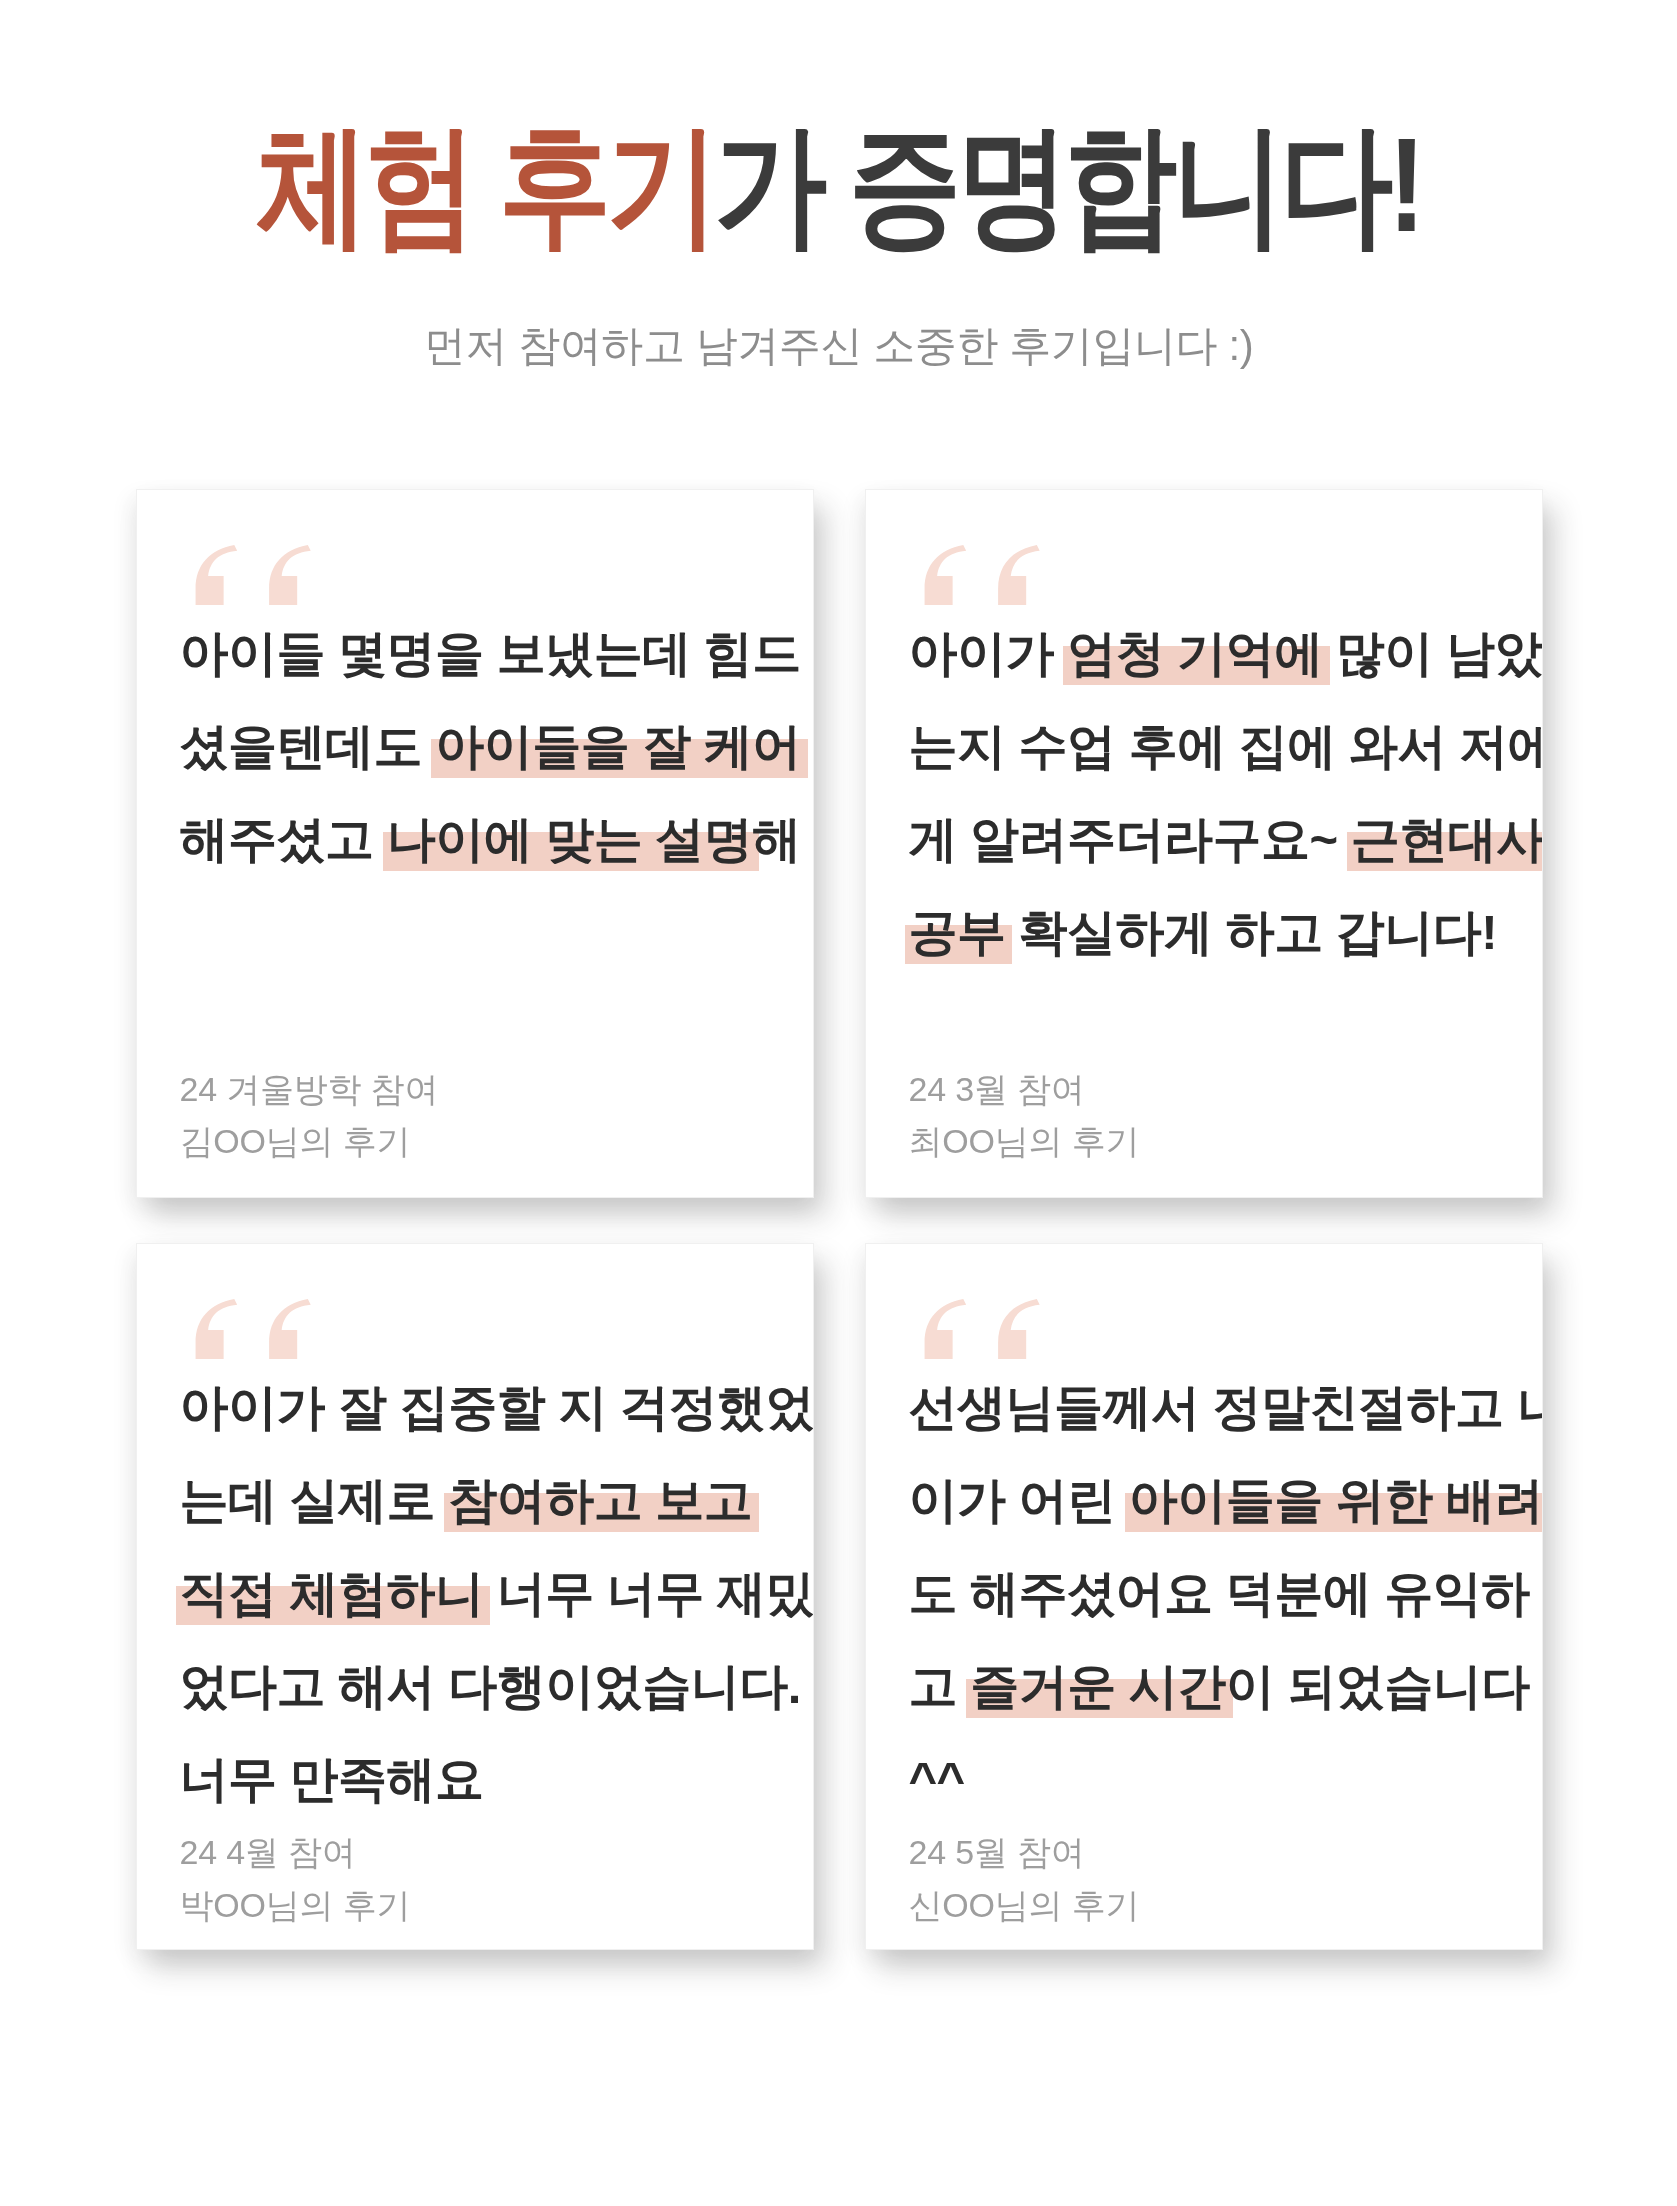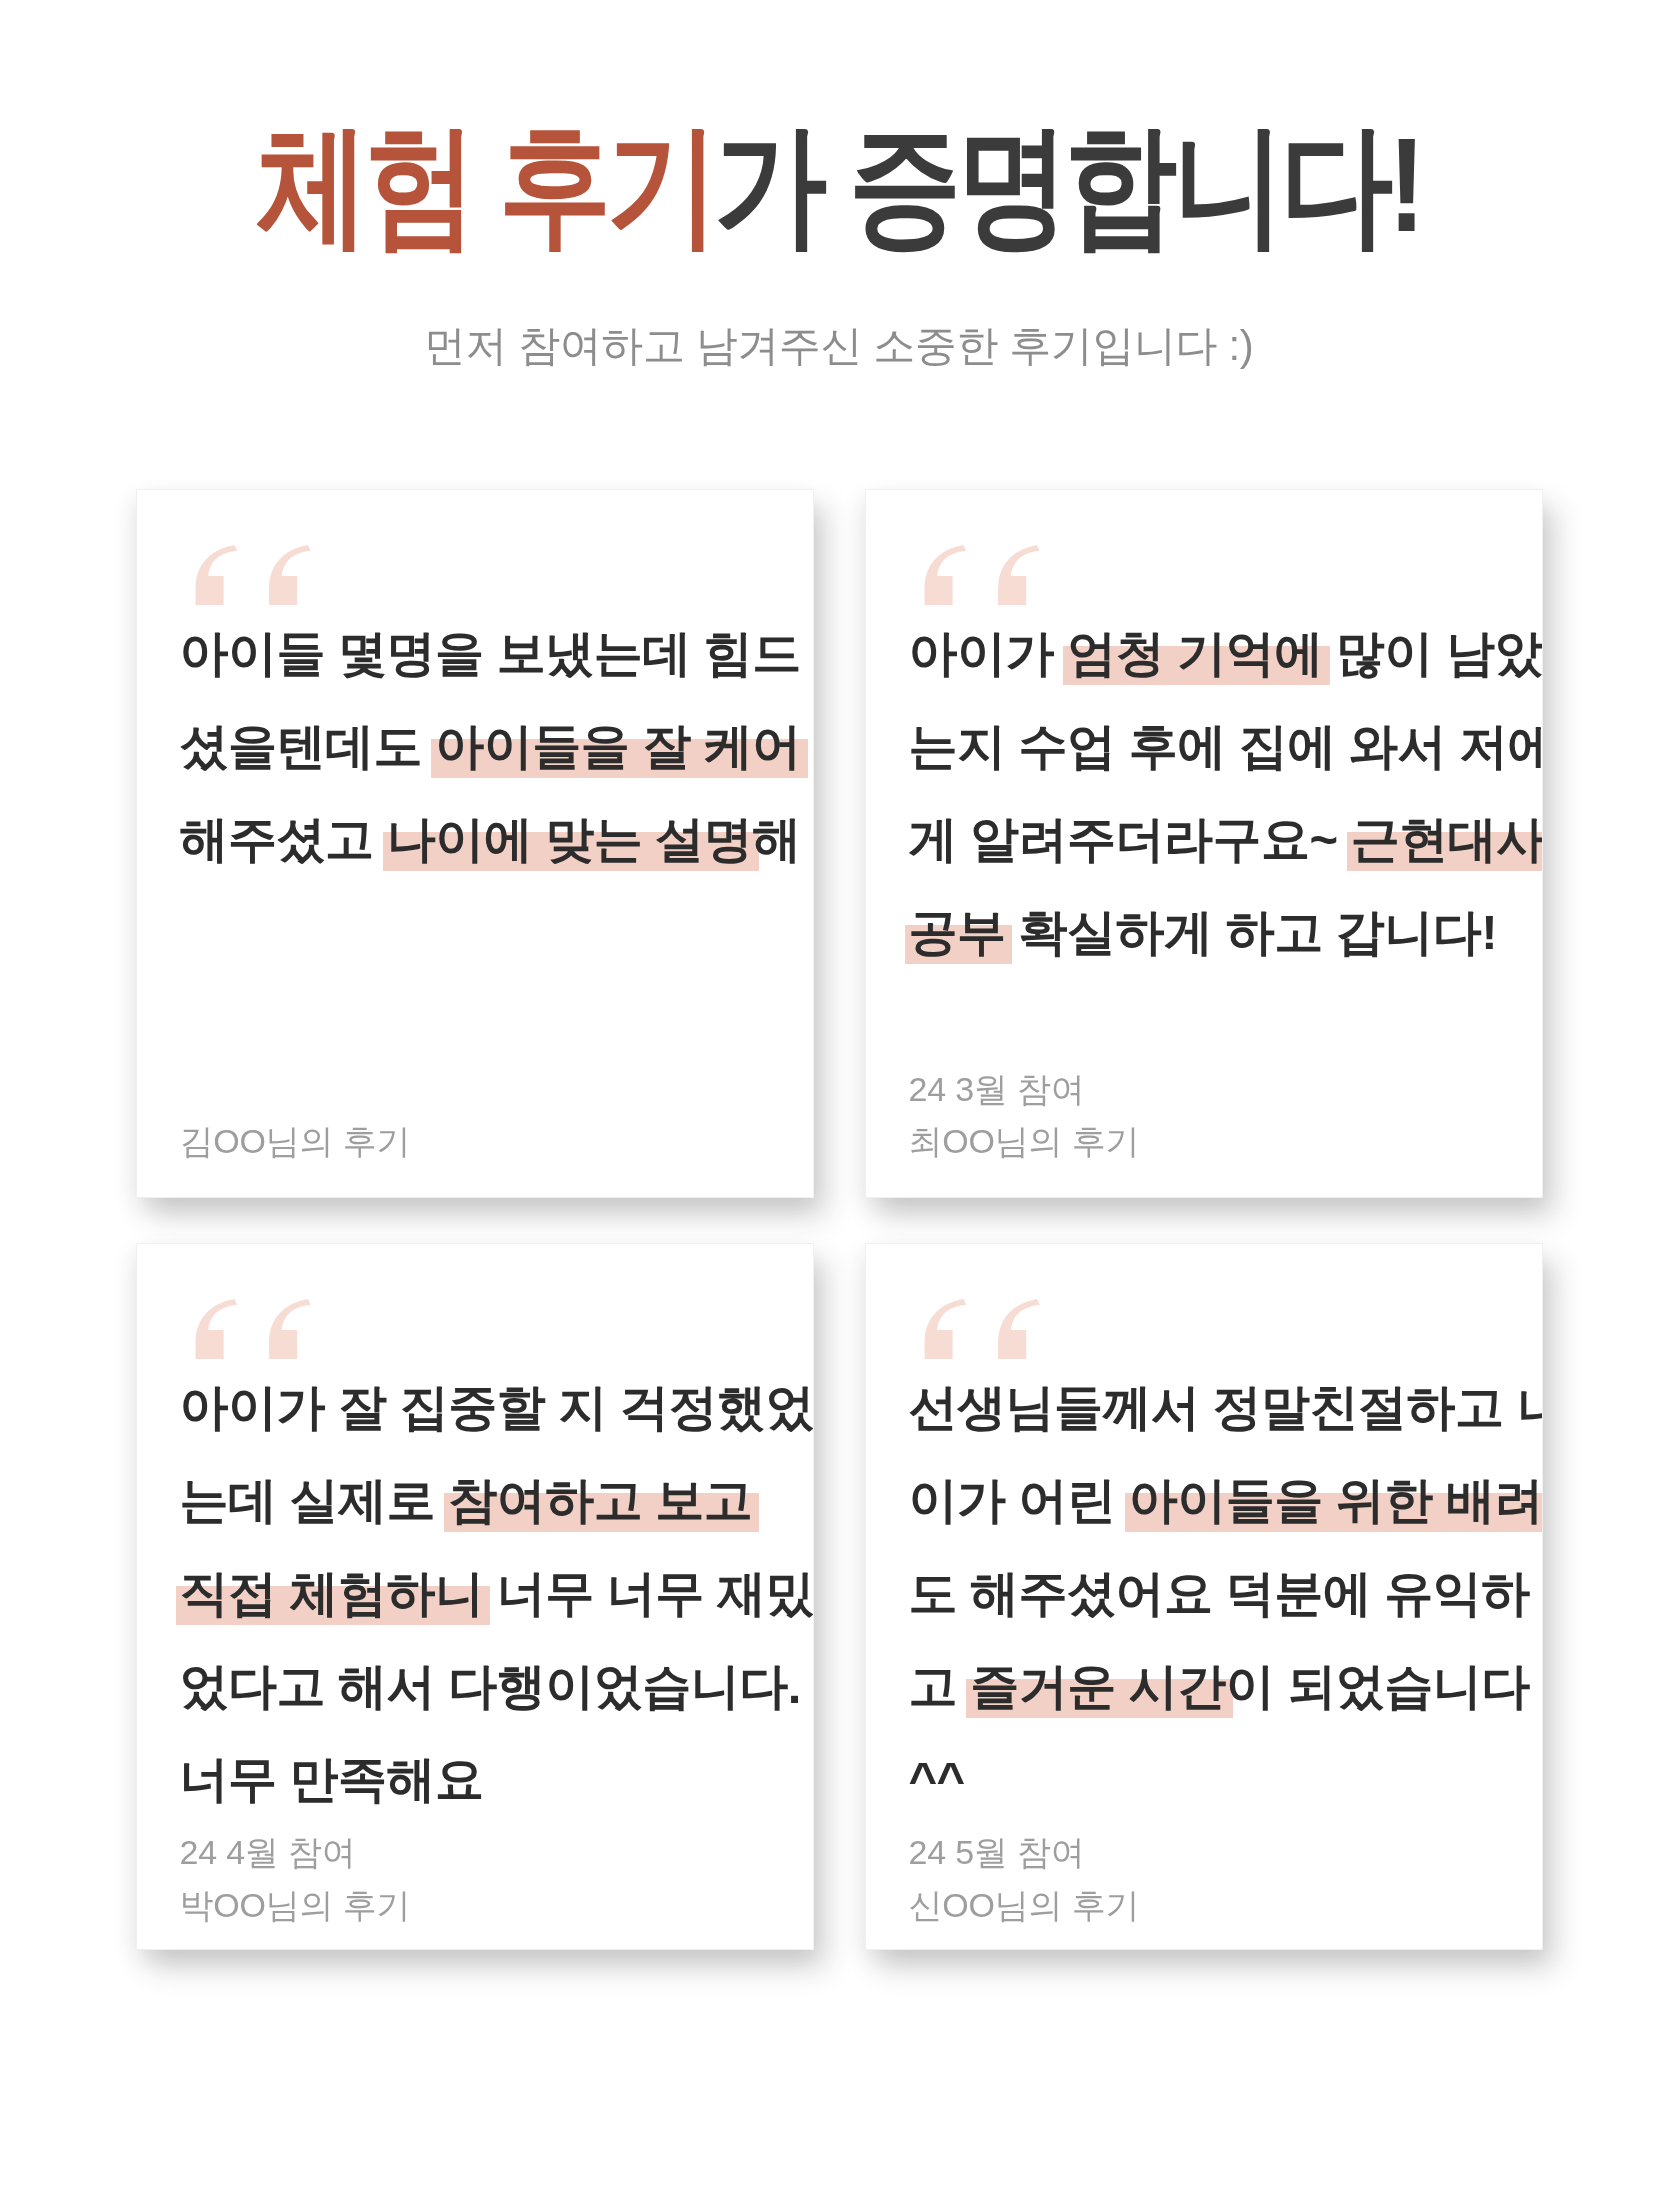--- a/index.html
+++ b/index.html
@@ -94,20 +94,21 @@
 </header>
 
 <main class="grid" id="card-grid">
   <article class="card">
     <svg class="quote" viewBox="0 0 132 62" aria-hidden="true">
       <path d="M42 0 C16 5 2 21 2 45 L2 62 L31 62 L31 32 L15 32 C17 17 26 8 45 6 Z"></path>
       <path d="M42 0 C16 5 2 21 2 45 L2 62 L31 62 L31 32 L15 32 C17 17 26 8 45 6 Z" transform="translate(76,0)"></path>
     </svg>
     <p class="review-text"><span>아이들 몇명을 보냈는데 힘드</span><br><span>셨을텐데도 </span><span class="hl">아이들을 잘 케어</span><br><span>해주셨고 </span><span class="hl">나이에 맞는 설명</span><span>해</span><br></p>
     <footer class="meta">
+      <div class="meta-line">24 겨울방학 참여</div>
       <div class="meta-line">김OO님의 후기</div>
     </footer>
   </article>
 
   <article class="card">
     <svg class="quote" viewBox="0 0 132 62" aria-hidden="true">
       <path d="M42 0 C16 5 2 21 2 45 L2 62 L31 62 L31 32 L15 32 C17 17 26 8 45 6 Z"></path>
       <path d="M42 0 C16 5 2 21 2 45 L2 62 L31 62 L31 32 L15 32 C17 17 26 8 45 6 Z" transform="translate(76,0)"></path>
     </svg>
     <p class="review-text"><span>아이가 </span><span class="hl">엄청 기억에</span><span> 많이 남았</span><br><span>는지 수업 후에 집에 와서 저에</span><br><span>게 알려주더라구요~ </span><span class="hl">근현대사</span><br><span class="hl">공부</span><span> 확실하게 하고 갑니다!</span></p>

